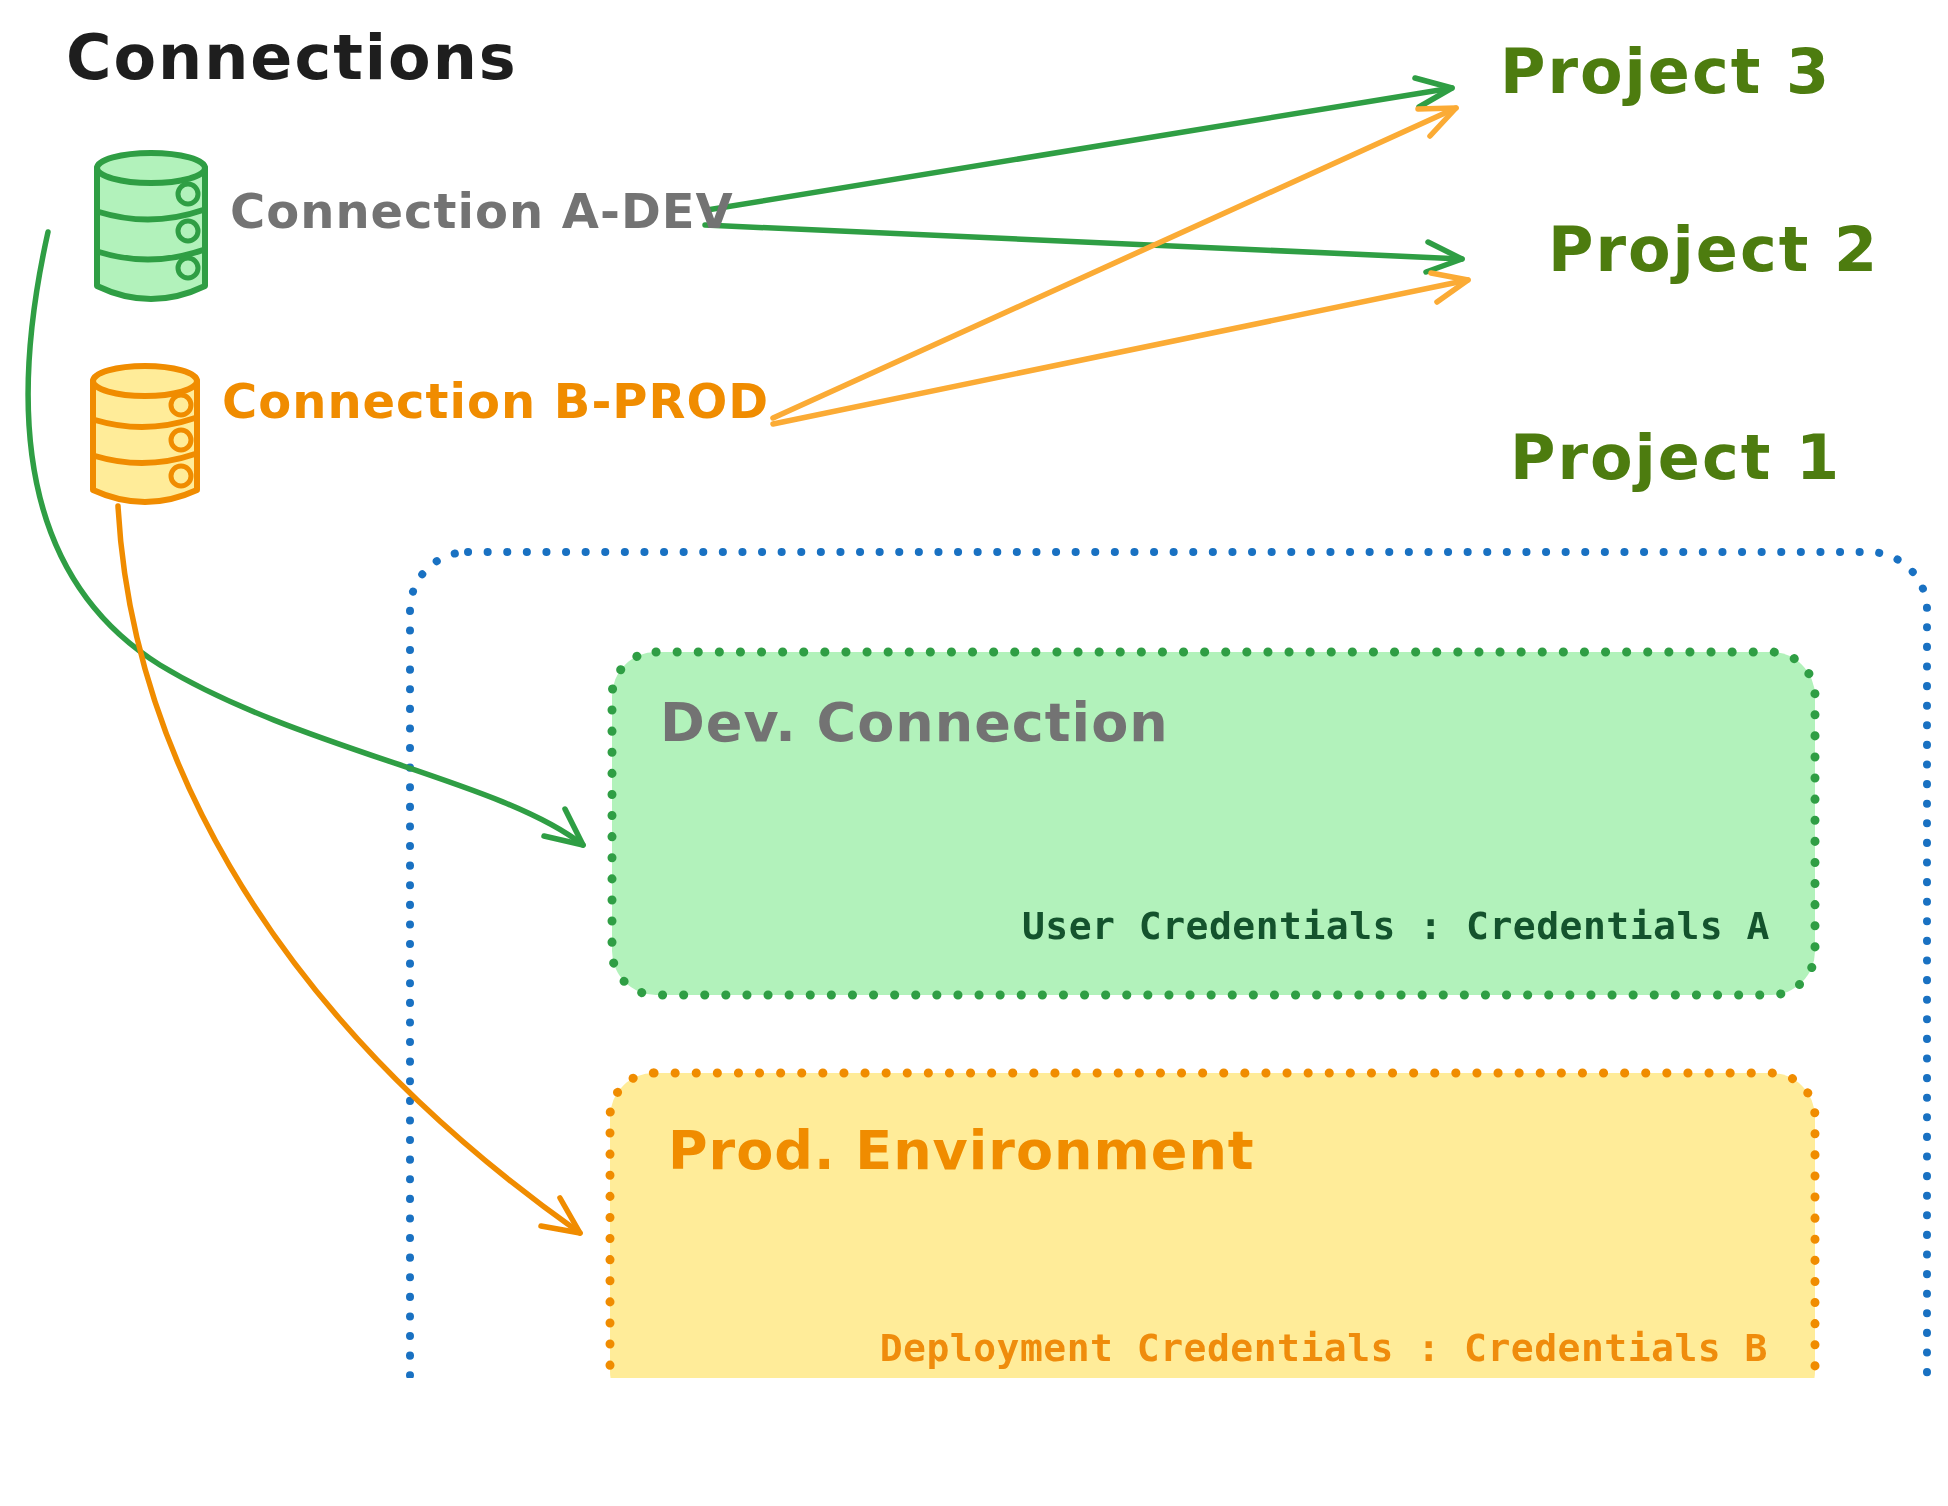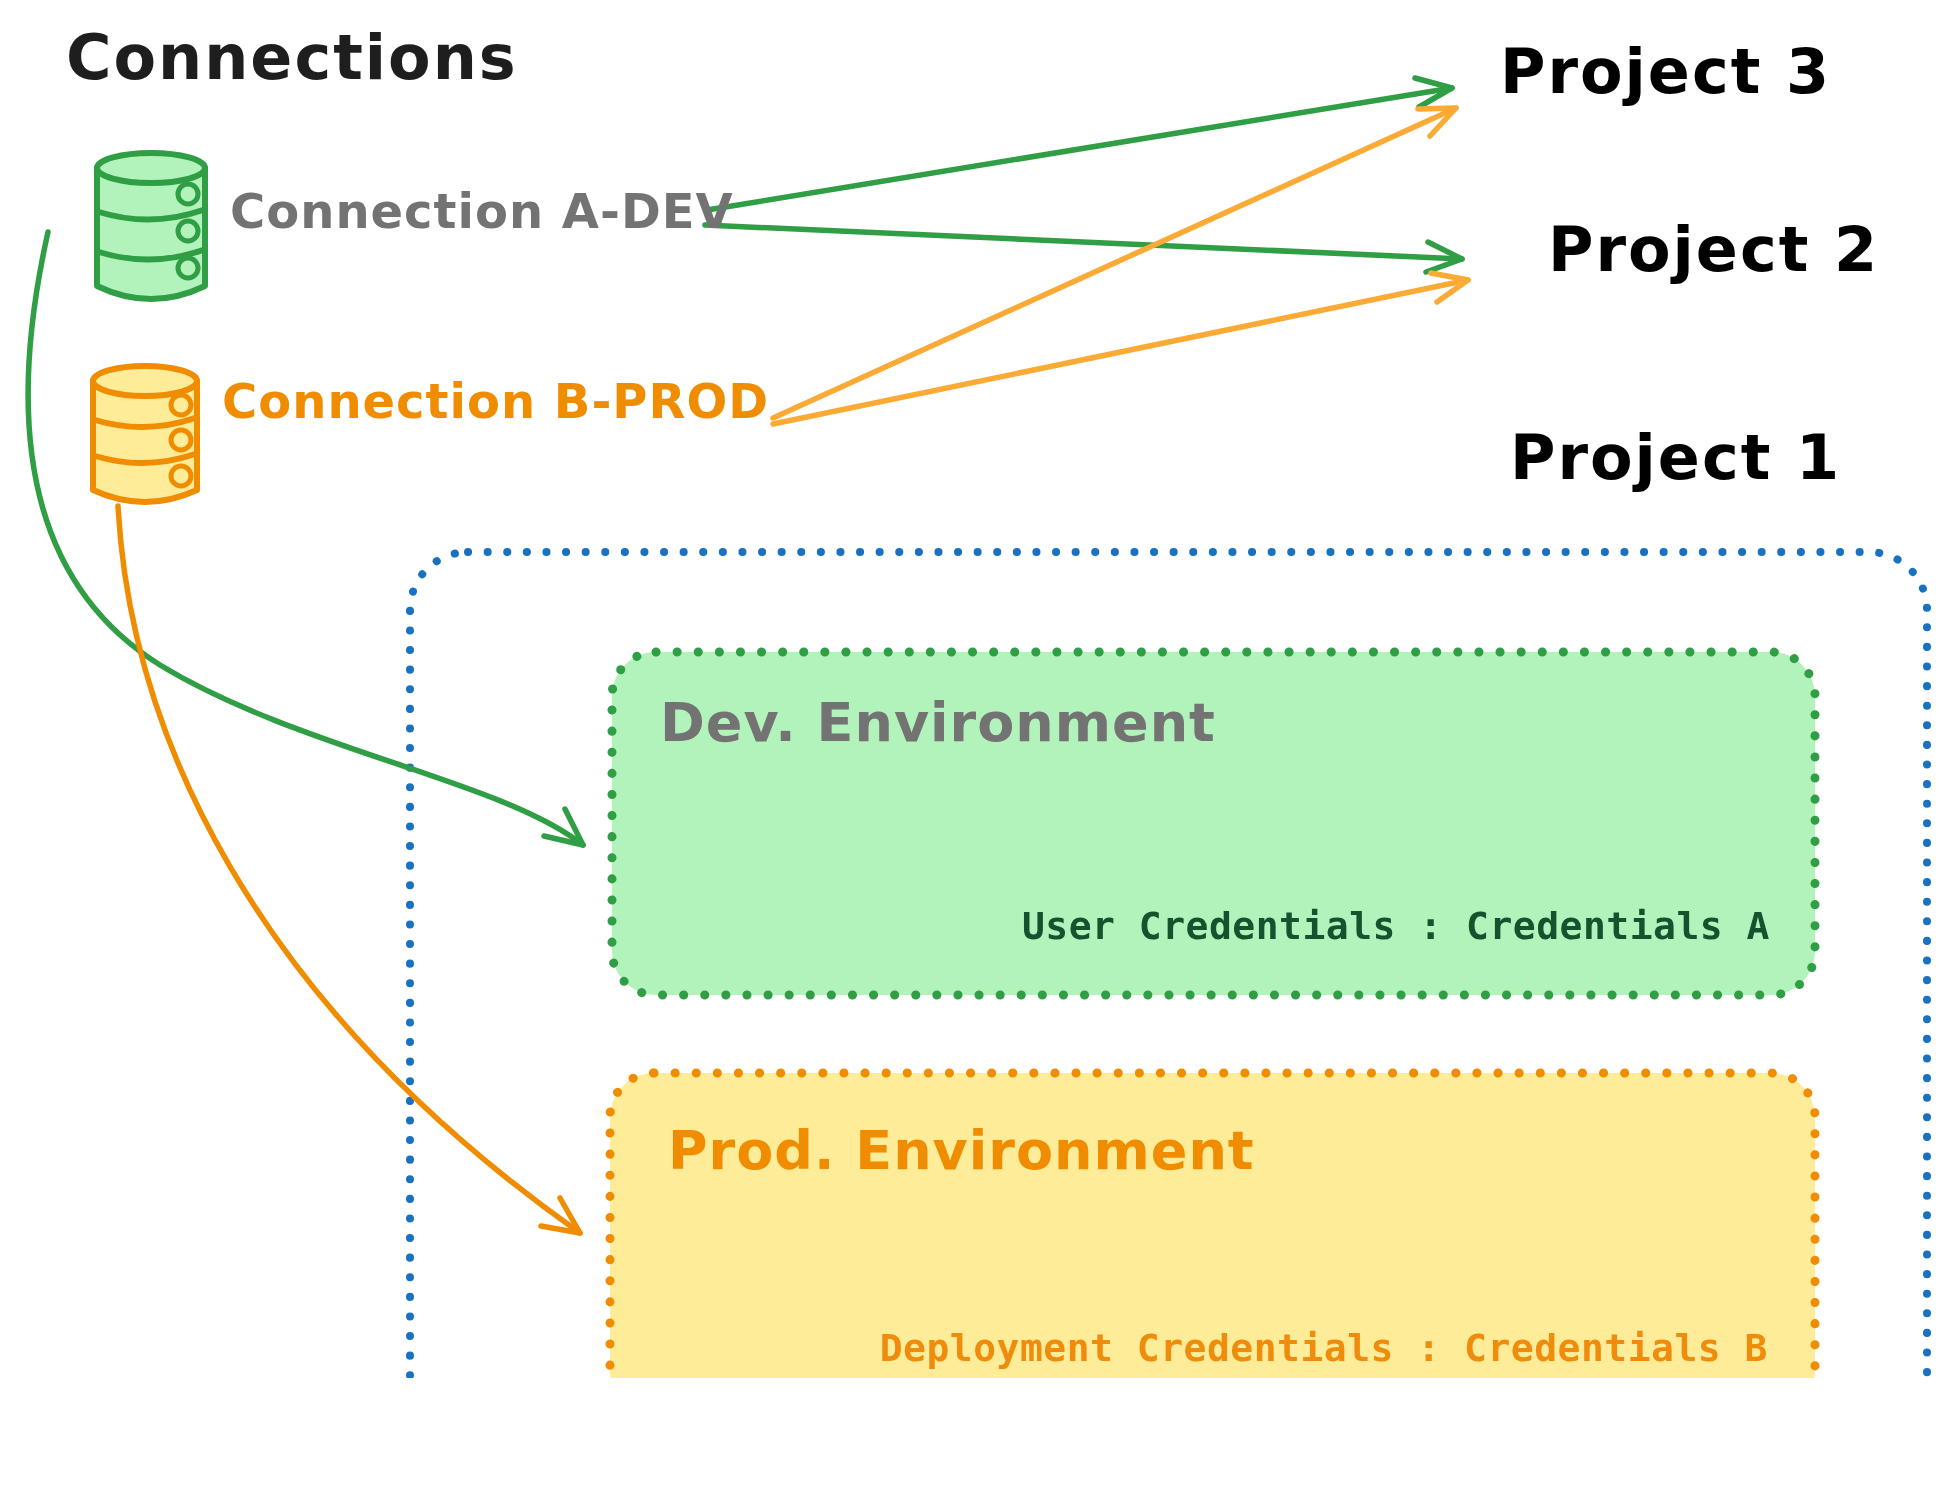--- a/index.html
+++ b/index.html
@@ -15,21 +15,21 @@
     position:absolute;
     white-space:nowrap;
     font-weight:bold;
     line-height:1.15;
     letter-spacing:1px;
   }
   .title-label{font-size:62px;color:#1e1e1e;letter-spacing:2px;}
   .conn-label{font-size:48px;}
   .conn-green{color:#737373;}
   .conn-orange{color:#f08c00;}
-  .project-label{font-size:62px;color:#000000;letter-spacing:2px;}
+  .project-label{font-size:62px;color:#4d7c0f;letter-spacing:2px;}
   .env-title{font-size:54px;letter-spacing:1px;}
   .cred-text{
     position:absolute;
     font-family:"DejaVu Sans Mono",monospace;
     font-size:38px;
     font-weight:bold;
     text-align:right;
     letter-spacing:0.5px;
     white-space:nowrap;
   }
@@ -105,21 +105,21 @@
   <div class="label conn-label conn-green" style="left:230px;top:184px;">Connection A-DEV</div>
 
   <div class="label conn-label conn-orange" style="left:222px;top:374px;">Connection B-PROD</div>
 
   <div class="label project-label" style="left:1500px;top:36px;">Project 3</div>
 
   <div class="label project-label" style="left:1548px;top:214px;">Project 2</div>
 
   <div class="label project-label" style="left:1510px;top:422px;">Project 1</div>
 
-  <div class="label env-title conn-green" style="left:660px;top:692px;">Dev. Environment</div>
+  <div class="label env-title conn-green" style="left:660px;top:692px;">Dev. Connection</div>
 
   <div class="cred-text cred-green" style="left:612px;top:904px;width:1158px;">User Credentials : Credentials A</div>
 
   <div class="label env-title conn-orange" style="left:668px;top:1120px;text-align:center;">Prod. Environment</div>
 
   <div class="cred-text cred-orange" style="left:610px;top:1326px;width:1158px;">Deployment Credentials : Credentials B</div>
 
 </div>
 
 </body></html>

